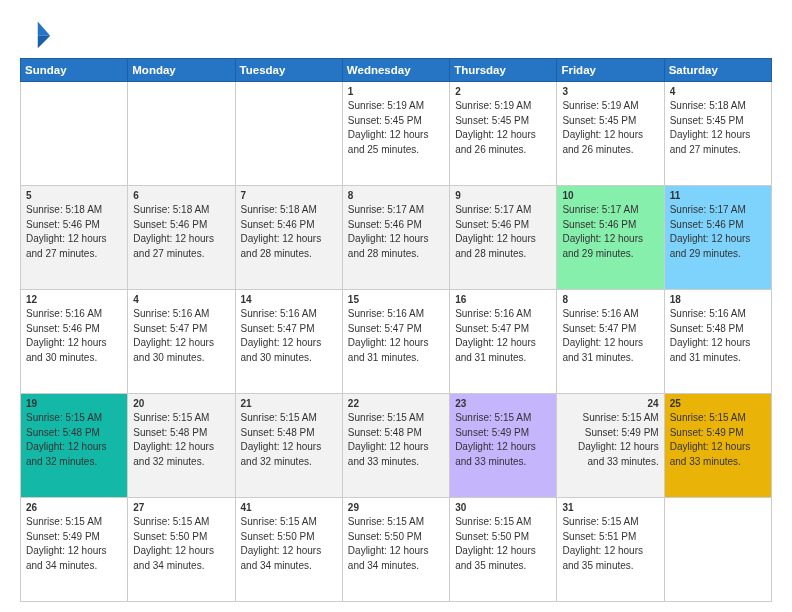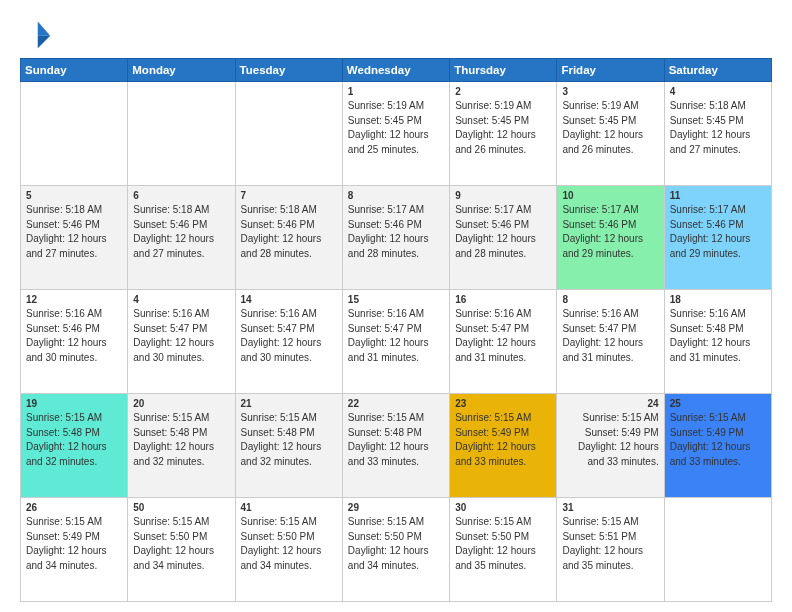--- a/index.html
+++ b/index.html
@@ -204,56 +204,56 @@
           <td>
             <span class="day-num">8</span>
             <div class="day-info">Sunrise: 5:16 AM<br>Sunset: 5:47 PM<br>Daylight: 12 hours and 31 minutes.</div>
           </td>
           <td>
             <span class="day-num">18</span>
             <div class="day-info">Sunrise: 5:16 AM<br>Sunset: 5:48 PM<br>Daylight: 12 hours and 31 minutes.</div>
           </td>
         </tr>
         <tr>
-          <td style="background: #5eead4;">
+          <td style="background: #14b8a6;">
             <span class="day-num">19</span>
             <div class="day-info">Sunrise: 5:15 AM<br>Sunset: 5:48 PM<br>Daylight: 12 hours and 32 minutes.</div>
           </td>
           <td style="background: rgb(242, 242, 242);">
             <span class="day-num">20</span>
             <div class="day-info">Sunrise: 5:15 AM<br>Sunset: 5:48 PM<br>Daylight: 12 hours and 32 minutes.</div>
           </td>
           <td style="background: rgb(242, 242, 242);">
             <span class="day-num">21</span>
             <div class="day-info">Sunrise: 5:15 AM<br>Sunset: 5:48 PM<br>Daylight: 12 hours and 32 minutes.</div>
           </td>
           <td style="background: rgb(242, 242, 242); margin-left: 28px;">
             <span class="day-num">22</span>
             <div class="day-info">Sunrise: 5:15 AM<br>Sunset: 5:48 PM<br>Daylight: 12 hours and 33 minutes.</div>
           </td>
-          <td style="background: #eab308;">
+          <td style="background: #c4b5fd;">
             <span class="day-num">23</span>
             <div class="day-info">Sunrise: 5:15 AM<br>Sunset: 5:49 PM<br>Daylight: 12 hours and 33 minutes.</div>
           </td>
           <td style="background: rgb(242, 242, 242); text-align: right;">
             <span class="day-num">24</span>
             <div class="day-info">Sunrise: 5:15 AM<br>Sunset: 5:49 PM<br>Daylight: 12 hours and 33 minutes.</div>
           </td>
-          <td style="background: #3b82f6;">
+          <td style="background: #eab308;">
             <span class="day-num">25</span>
             <div class="day-info">Sunrise: 5:15 AM<br>Sunset: 5:49 PM<br>Daylight: 12 hours and 33 minutes.</div>
           </td>
         </tr>
         <tr>
           <td>
             <span class="day-num">26</span>
             <div class="day-info">Sunrise: 5:15 AM<br>Sunset: 5:49 PM<br>Daylight: 12 hours and 34 minutes.</div>
           </td>
           <td>
-            <span class="day-num">50</span>
+            <span class="day-num">27</span>
             <div class="day-info">Sunrise: 5:15 AM<br>Sunset: 5:50 PM<br>Daylight: 12 hours and 34 minutes.</div>
           </td>
           <td>
             <span class="day-num">41</span>
             <div class="day-info">Sunrise: 5:15 AM<br>Sunset: 5:50 PM<br>Daylight: 12 hours and 34 minutes.</div>
           </td>
           <td>
             <span class="day-num">29</span>
             <div class="day-info">Sunrise: 5:15 AM<br>Sunset: 5:50 PM<br>Daylight: 12 hours and 34 minutes.</div>
           </td>

